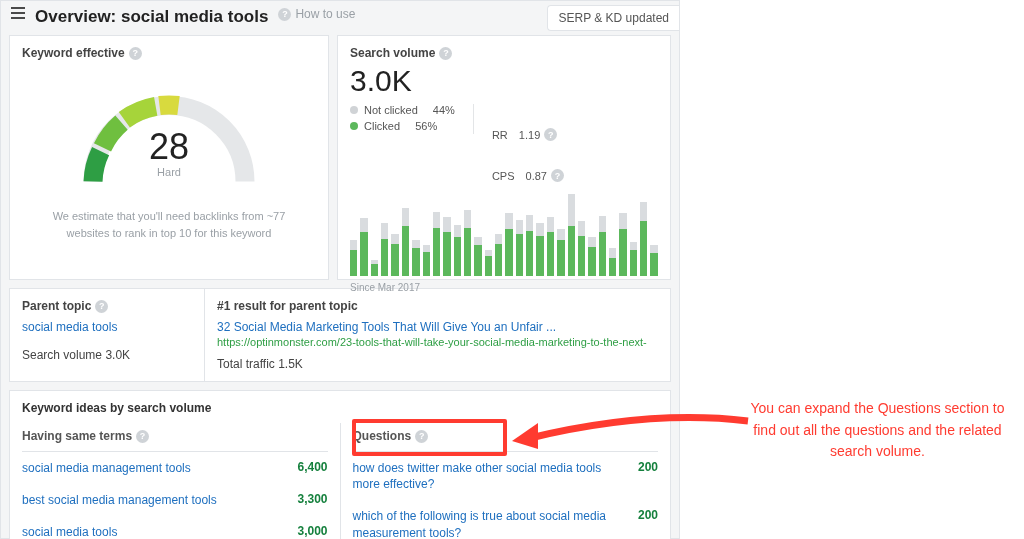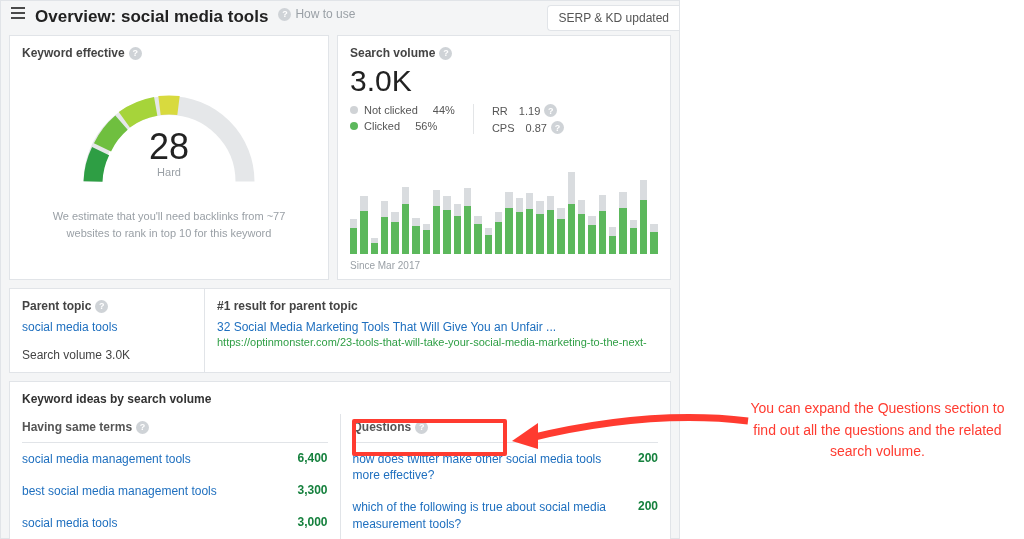--- a/index.html
+++ b/index.html
@@ -39,21 +39,21 @@
   .kd-note{font-size:11px;color:var(--text-muted);text-align:center;padding:14px 30px 12px 30px;line-height:1.5;}
   .sv-big{font-size:30px;font-weight:300;color:#222;padding:0 12px 6px 12px;}
   .sv-meta{display:flex;align-items:flex-start;gap:18px;padding:0 12px 8px 12px;font-size:11px;color:#555;}
   .legend-col{display:flex;flex-direction:column;gap:4px;}
   .legend-row{display:flex;align-items:center;gap:6px;}
   .dot{width:8px;height:8px;border-radius:50%;display:inline-block;}
   .dot.grey{background:#d0d3d6;}
   .dot.green{background:#5cb85c;}
   .vline{width:1px;height:30px;background:#e3e5e7;}
   .stats-col{display:flex;flex-direction:column;gap:4px;}
-  .stats-row{display:flex;align-items:center;gap:4px;white-space:nowrap;}
+  .stats-row{display:flex;align-items:center;gap:4px;white-space:nowrap;margin-top:24px;}
   .chart{flex:1;display:flex;align-items:flex-end;gap:3px;padding:4px 12px 2px 12px;height:90px;}
   .bar{flex:1;display:flex;flex-direction:column;justify-content:flex-end;}
   .bar .top{background:#d9dcdf;width:100%;}
   .bar .bot{background:#5cb85c;width:100%;}
   .since{font-size:10px;color:var(--text-muted);padding:4px 12px 8px 12px;}
   
   .pt-card{background:#fff;border:1px solid var(--border);margin:8px;display:flex;}
   .pt-left{width:195px;border-right:1px solid var(--border);padding:10px 12px;}
   .pt-right{flex:1;padding:10px 12px;}
   .pt-h{font-size:12px;font-weight:600;color:#444;display:flex;align-items:center;gap:4px;margin-bottom:6px;}
@@ -285,20 +285,21 @@
             <span>Parent topic</span>
             <span class="help">?</span>
           </div>
       <a href="#" class="link">social media tools</a>
       <div class="pt-bot"><span>Search volume</span>&nbsp;<span>3.0K</span></div>
     </div>
     <div class="pt-right">
       <div class="pt-h">#1 result for parent topic</div>
       <a href="#" class="link">32 Social Media Marketing Tools That Will Give You an Unfair ...</a><br>
       <span class="green-url">https://optinmonster.com/23-tools-that-will-take-your-social-media-marketing-to-the-next-</span>
+      <div class="pt-bot-right"><span>Total traffic</span>&nbsp;<span>1.5K</span></div>
     </div>
   </div>
 
   <div class="ki-card">
     <div class="ki-title">Keyword ideas by search volume</div>
     <div class="ki-body">
       <div class="ki-col">
         <div class="ki-sub">
               <span>Having same terms</span>
               <span class="help">?</span>

